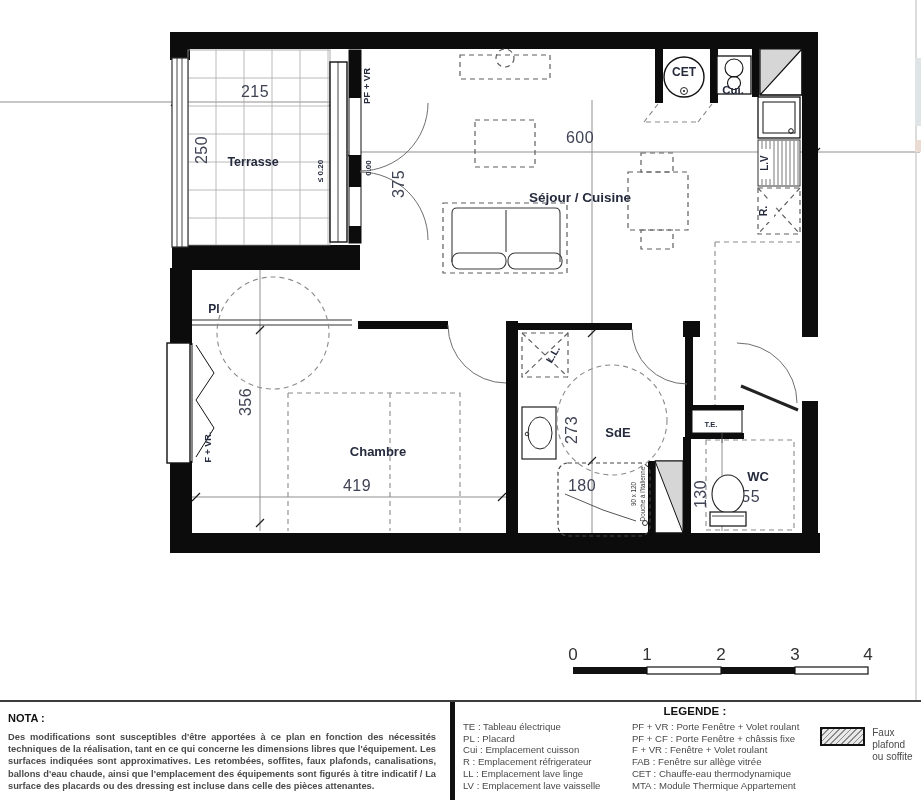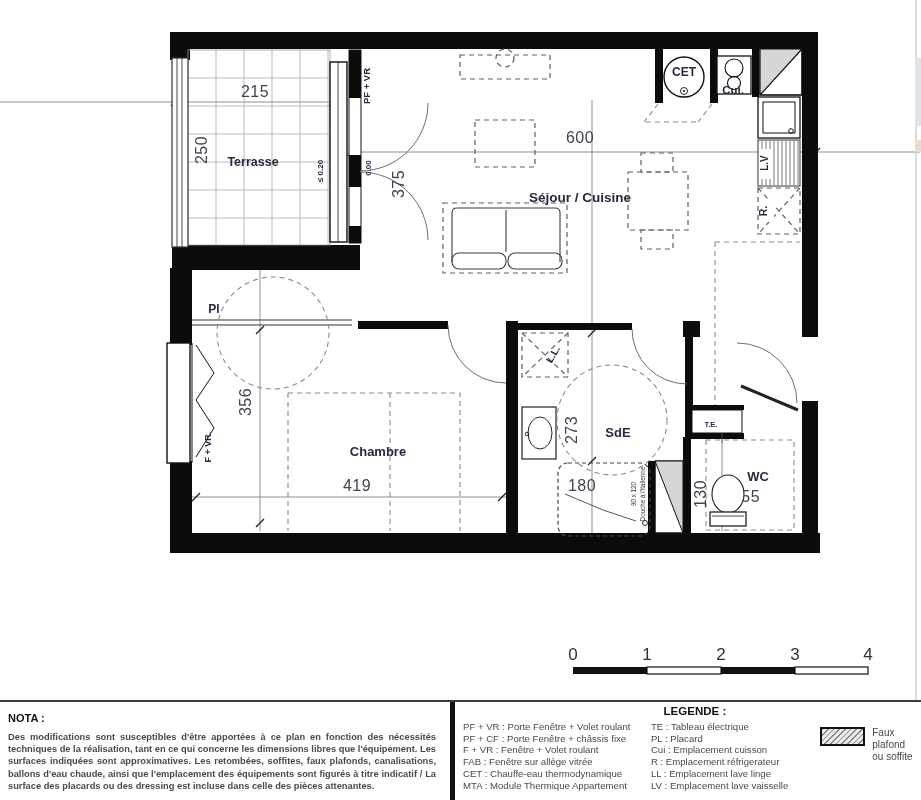--- a/index.html
+++ b/index.html
@@ -259,35 +259,35 @@
 
 <div class="panel">
   <div class="nota">
     <div class="nota-title">NOTA :</div>
     <p class="nota-body">Des modifications sont susceptibles d'être apportées à ce plan en fonction des nécessités techniques de la réalisation, tant en ce qui concerne les dimensions libres que l'équipement. Les surfaces indiquées sont approximatives. Les retombées, soffites, faux plafonds, canalisations, ballons d'eau chaude, ainsi que l'emplacement des équipements sont figurés à titre indicatif / La surface des placards ou des dressing est incluse dans celle des pièces attenantes.</p>
   </div>
   <div class="divider"></div>
   <div class="legend">
     <div class="legend-title">LEGENDE :</div>
     <div class="legend-cols">
+      <div class="lcol c2">
+        <div>TE : Tableau électrique</div>
+        <div>PL : Placard</div>
+        <div>Cui : Emplacement cuisson</div>
+        <div>R : Emplacement réfrigerateur</div>
+        <div>LL : Emplacement lave linge</div>
+        <div>LV : Emplacement lave vaisselle</div>
+      </div>
       <div class="lcol c1">
         <div>PF + VR : Porte Fenêtre + Volet roulant</div>
         <div>PF + CF : Porte Fenêtre + châssis fixe</div>
         <div>F + VR : Fenêtre + Volet roulant</div>
         <div>FAB : Fenêtre sur allège vitrée</div>
         <div>CET : Chauffe-eau thermodynamique</div>
         <div>MTA : Module Thermique Appartement</div>
-      </div>
-      <div class="lcol c2">
-        <div>TE : Tableau électrique</div>
-        <div>PL : Placard</div>
-        <div>Cui : Emplacement cuisson</div>
-        <div>R : Emplacement réfrigerateur</div>
-        <div>LL : Emplacement lave linge</div>
-        <div>LV : Emplacement lave vaisselle</div>
       </div>
       <div class="swatch-wrap">
         <span class="swatch"></span>
         <div class="swatch-label">
           <div>Faux plafond</div>
           <div>ou soffite</div>
         </div>
       </div>
     </div>
   </div>

